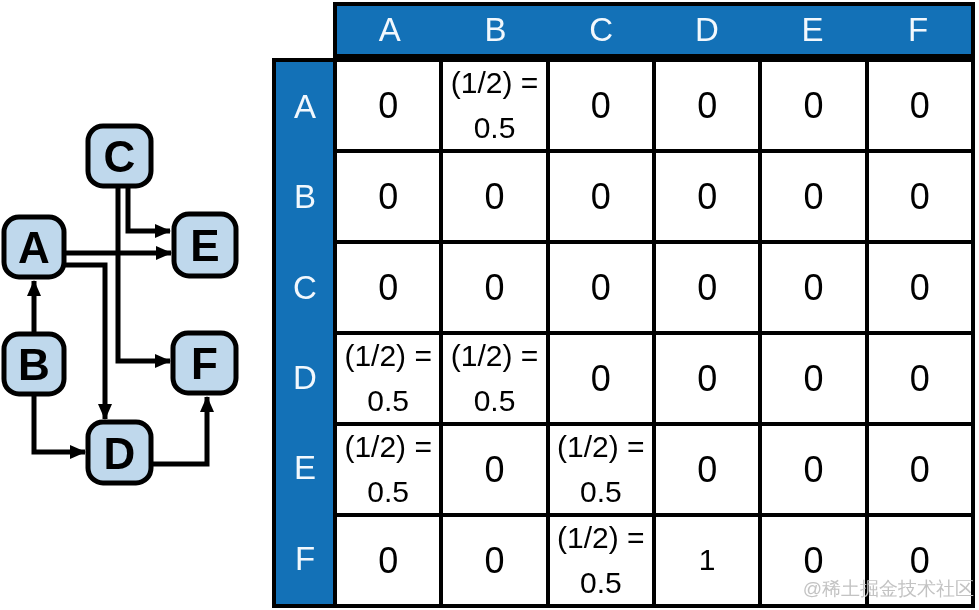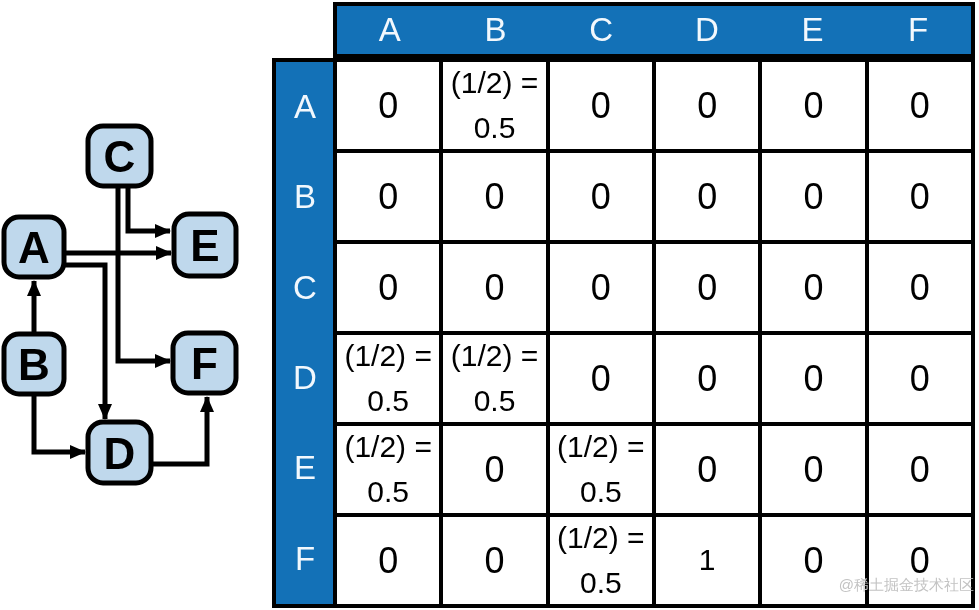--- a/index.html
+++ b/index.html
@@ -39,21 +39,21 @@
     background:var(--line_black);gap:4px;border:4px solid var(--line_black);
   }
   .cell{
     background:#ffffff;display:flex;flex-direction:column;align-items:center;justify-content:center;
     font-size:36px;color:#000;text-align:center;
   }
   .cell.multi{font-size:30px;line-height:1.08;gap:12px;}
   
   .watermark{
     position:absolute;right:5px;top:576px;z-index:5;
-    font-size:15px;color:var(--watermark_gray);white-space:nowrap;
+    font-size:19px;color:var(--watermark_gray);white-space:nowrap;
   }
 </style>
 </head>
 <body>
 
 <svg class="graph-svg" width="270" height="610" viewBox="0 0 270 610" xmlns="http://www.w3.org/2000/svg">
   <defs>
     <marker id="arrow" markerUnits="userSpaceOnUse" markerWidth="17" markerHeight="15" refX="15" refY="7" orient="auto">
       <path d="M0,0 L16,7 L0,14 Z" fill="#000"></path>
     </marker>

